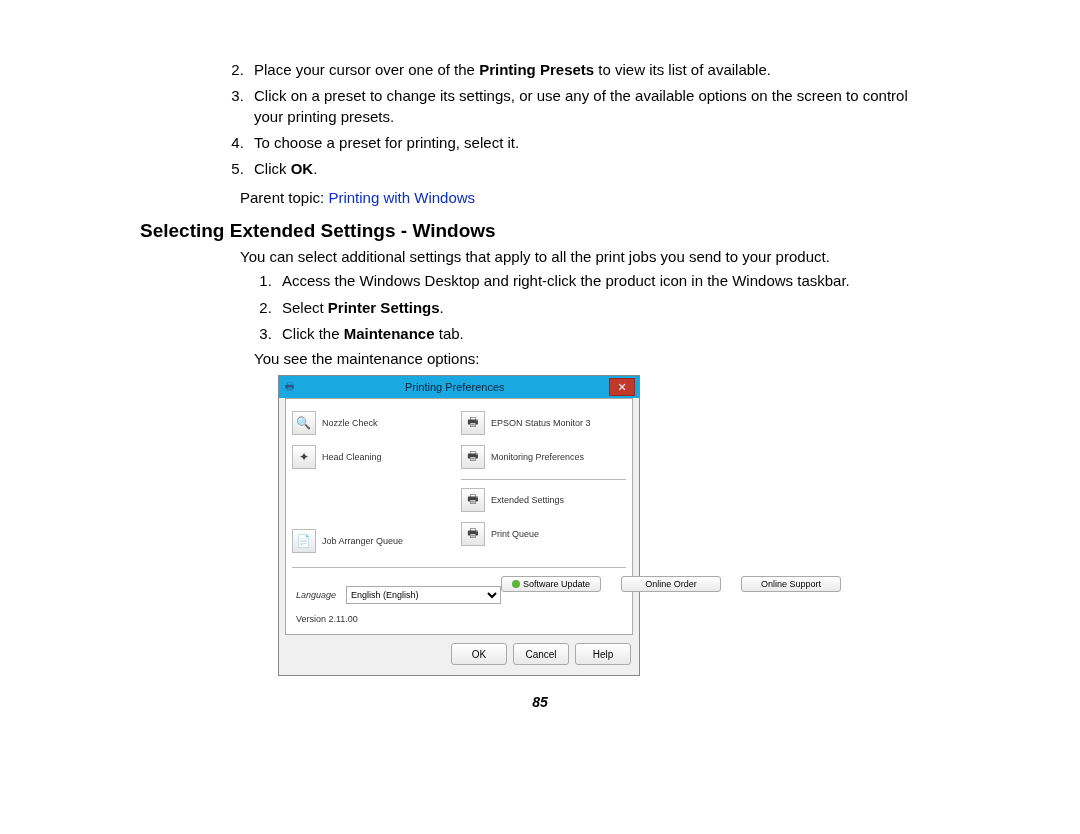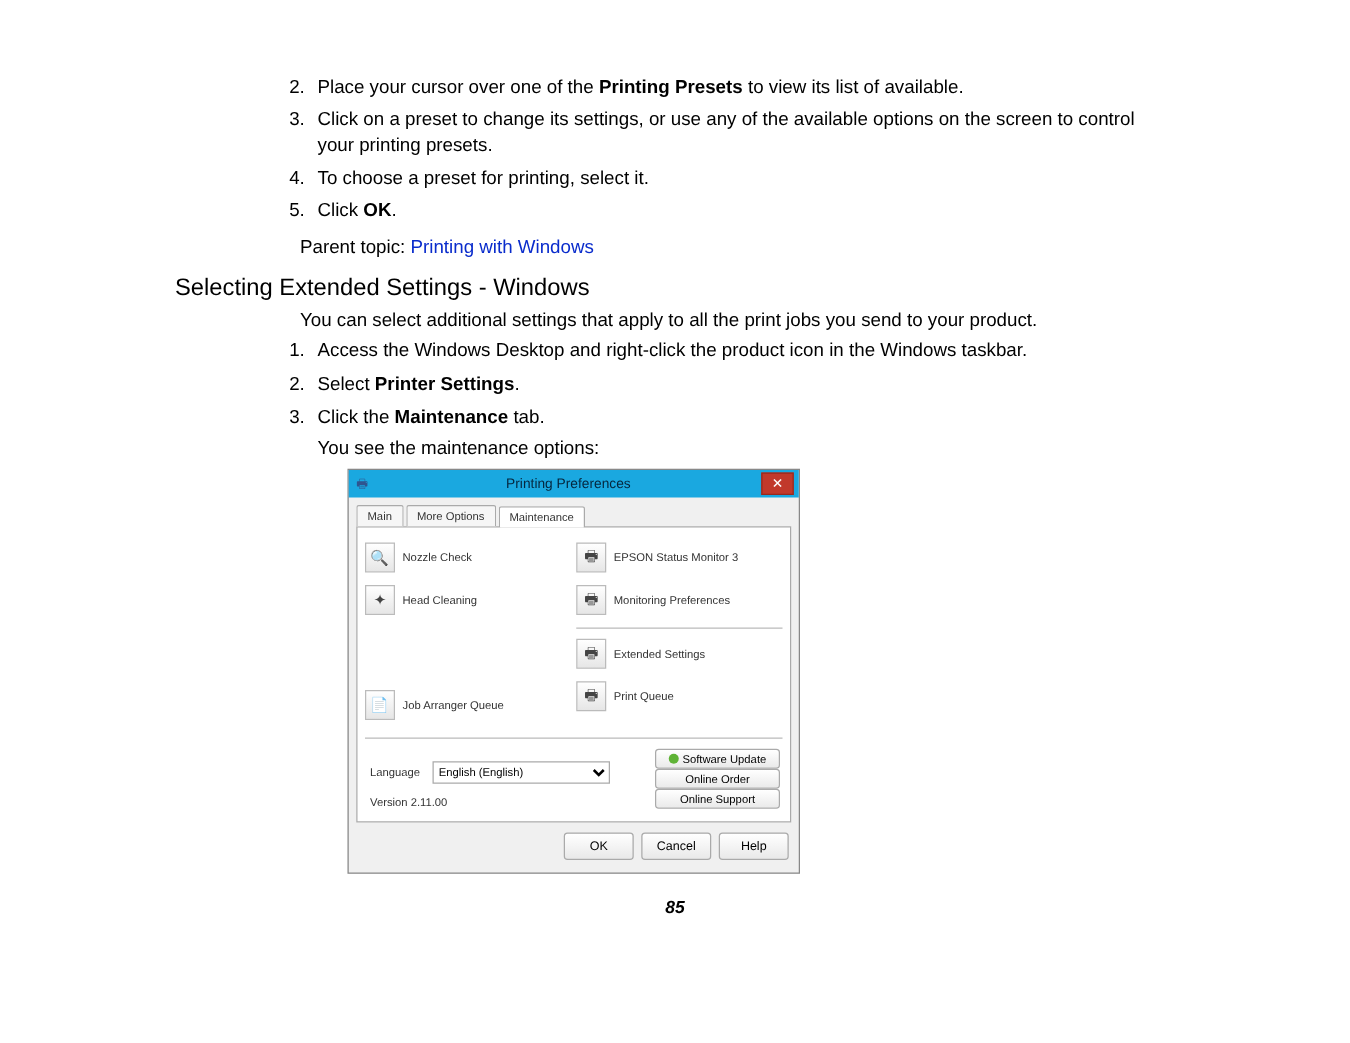--- a/index.html
+++ b/index.html
@@ -27,28 +27,29 @@
   }
   ol.steps2 {
     margin: 6px 0 4px 0;
     padding-left: 108px;
     font-size: 15px;
     line-height: 1.35;
   }
   ol.steps2 li {
     margin-bottom: 6px;
     padding-left: 6px;
+    margin-left: 28px;
   }
   .bold { font-weight: 700; }
   .parent-topic { margin: 4px 0 14px 100px; font-size: 15px; }
   .parent-topic .lbl { font-weight: 400; }
   .parent-topic .link { color: #0a2ccc; }
   h2.section-heading {
     font-size: 19px;
-    font-weight: 400;
+    font-weight: 700;
     margin: 14px 0 6px 0;
   }
   .intro {
     margin: 4px 0 6px 100px;
     font-size: 15px;
   }
   .subline { margin: 4px 0 8px 114px; font-size: 15px; }
   .page-num { text-align: center; font-size: 14px; font-weight: 700; margin-top: 18px; font-style: italic; }
 
   
@@ -102,23 +103,23 @@
   .mitem .icn {
     width: 22px; height: 22px;
     border: 1px solid #bbb;
     background: linear-gradient(#fff,#e6e6e6);
     display: flex; align-items: center; justify-content: center;
     font-size: 12px; color: #444;
   }
   .mitem .lbl { font-size: 9px; color: #333; }
   .divider { border-top: 1px solid #bbb; margin: 4px 0 8px 0; }
   .lang-row { display: flex; align-items: center; gap: 10px; margin: 10px 0 6px 4px; }
-  .lang-row .lng-label { font-size: 9px; color: #333; }
-  .lang-row select { font-size: 9px; width: 142px; height: 18px; border: 1px solid #aaa; background: #fff; }
-  .right-btns { display: flex; flex-direction: column; gap: 0; align-items: flex-end; margin-top: -46px; margin-right: 2px; }
+  .lang-row .lng-label { font-size: 9px; color: #333; font-style: italic; }
+  .lang-row select { font-size: 9px; width: 155px; height: 18px; border: 1px solid #aaa; background: #fff; }
+  .right-btns { display: flex; flex-direction: row; gap: 20px; align-items: flex-end; margin-top: -46px; margin-right: 2px; }
   .small-btn {
     border: 1px solid #aaa;
     background: linear-gradient(#fff,#eaeaea);
     font-size: 9px;
     padding: 2px 6px;
     border-radius: 3px;
     width: 86px;
     text-align: center;
     display: flex; align-items: center; justify-content: center; gap: 3px;
   }
@@ -163,25 +164,20 @@
     <li><span>Click the </span><span class="bold">Maintenance</span><span> tab.</span></li>
   </ol>
   <div class="subline">You see the maintenance options:</div>
 
   <div class="dialog-wrap">
     <div class="dialog">
       <div class="titlebar">
         <span class="icon-app">🖶</span>
         <span class="ttl">Printing Preferences</span>
         <span class="close">✕</span>
-      </div>
-      <div class="tab-row">
-        <div class="tab">Main</div>
-        <div class="tab">More Options</div>
-        <div class="tab active">Maintenance</div>
       </div>
       <div class="tab-body">
         <div class="cols">
           <div class="col">
             <div class="mitem">
                 <span class="icn">🔍</span>
                 <span class="lbl">Nozzle Check</span>
               </div>
             <div class="mitem">
                 <span class="icn">✦</span>

